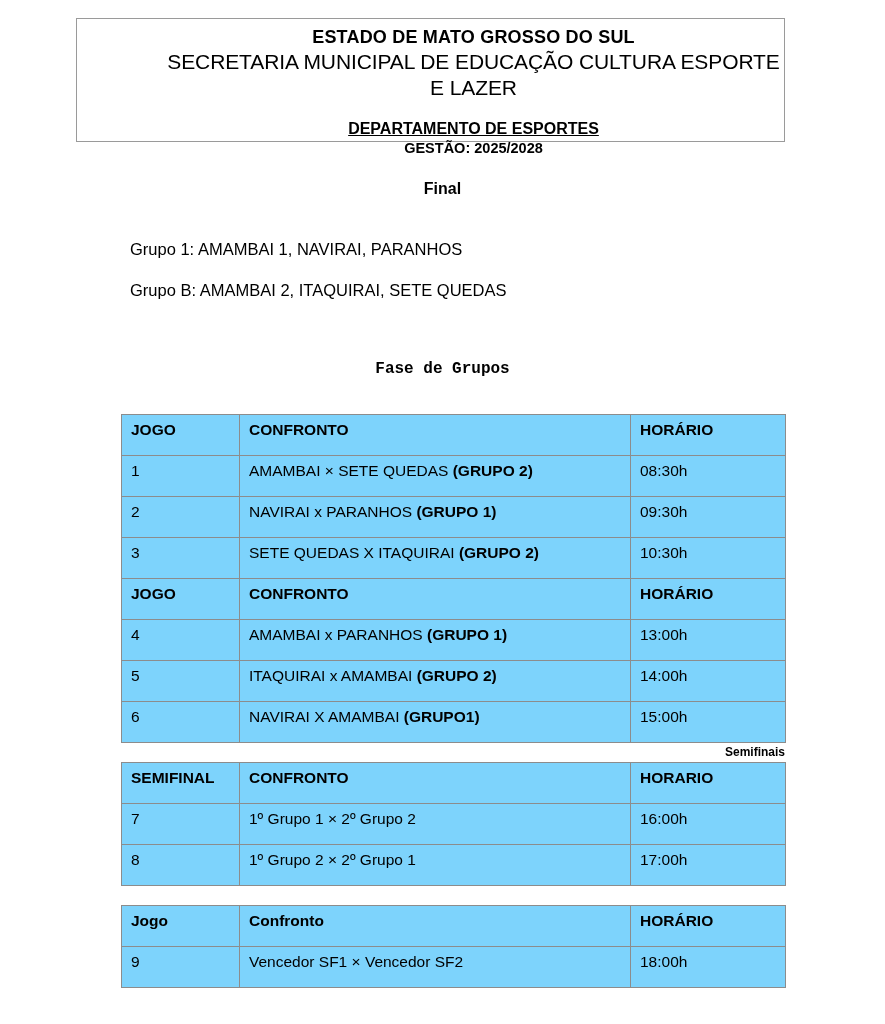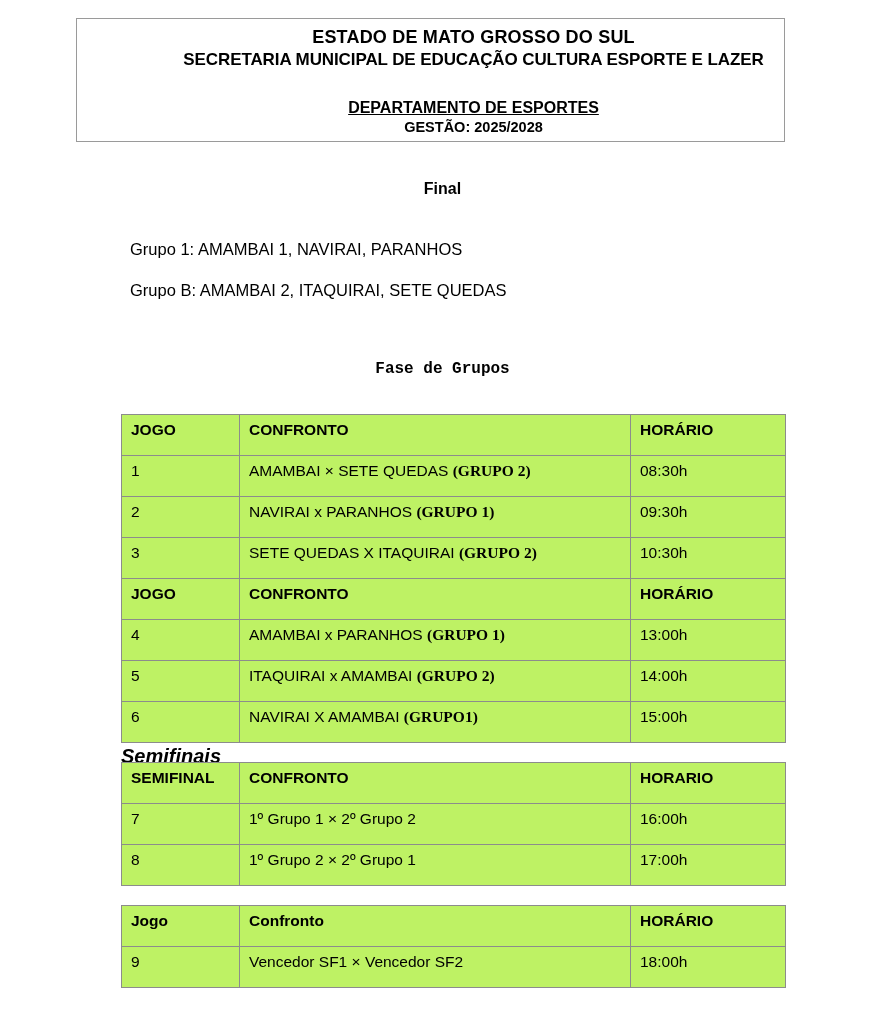--- a/index.html
+++ b/index.html
@@ -51,30 +51,30 @@
     letter-spacing: 0.2px;
     line-height: 1.28;
   }
   .hdr-line2 {
     font-size: 15.5px;
     font-weight: bold;
     letter-spacing: 0.1px;
     line-height: 1.26;
   }
   .hdr-line3 {
-    font-size: 17px;
-    font-weight: bold;
+    font-size: 21px;
+    font-weight: normal;
     letter-spacing: -0.1px;
     line-height: 1.26;
   }
   .hdr-dept {
     font-size: 16px;
     font-weight: bold;
     text-decoration: underline;
-    margin-top: 28px;
+    margin-top: 17px;
     line-height: 1.25;
   }
   .hdr-gestao {
     font-size: 14.5px;
     font-weight: bold;
     line-height: 1.25;
   }
 
   
   .groups-title {
@@ -109,51 +109,50 @@
     font-family: Liberation Mono, monospace;
   }
 
   
   .tbl {
     position: absolute;
     left: 121px;
     width: 664px;
     border-collapse: collapse;
     table-layout: fixed;
-    background: #bef264;
+    background: #7dd3fc;
   }
   .tbl td {
     border: 1px solid #8c8c8c;
     padding: 6px 8px 6px 9px;
     font-size: 15.5px;
     vertical-align: top;
     line-height: 1.2;
     box-sizing: border-box;
   }
   .col-jogo    { width: 118px; }
   .col-confronto { width: 391px; }
   .col-horario { width: 155px; }
 
   .tbl tr { height: 41px; }
   .tbl td.hd { font-weight: bold; }
-  .tbl td b { font-weight: bold; font-family: Liberation Serif, serif; }
+  .tbl td b { font-weight: bold; }
 
   #table-grupos { top: 414px; }
   #table-semis  { top: 762px; }
   #table-final  { top: 905px; }
 
   
   .between-caption {
     position: absolute;
     left: 121px;
     width: 664px;
-    text-align: left;
-    font-size: 20px;
-    font-weight: bold;
-    font-style: italic;
+    text-align: right;
+    font-size: 12px;
+    font-weight: bold;
   }
   #caption-semifinais { top: 745px; }
   #caption-final      { top: 888px; margin-top: 23px; }
 </style>
 </head>
 <body>
 
 <div class="header-box">
 
 

